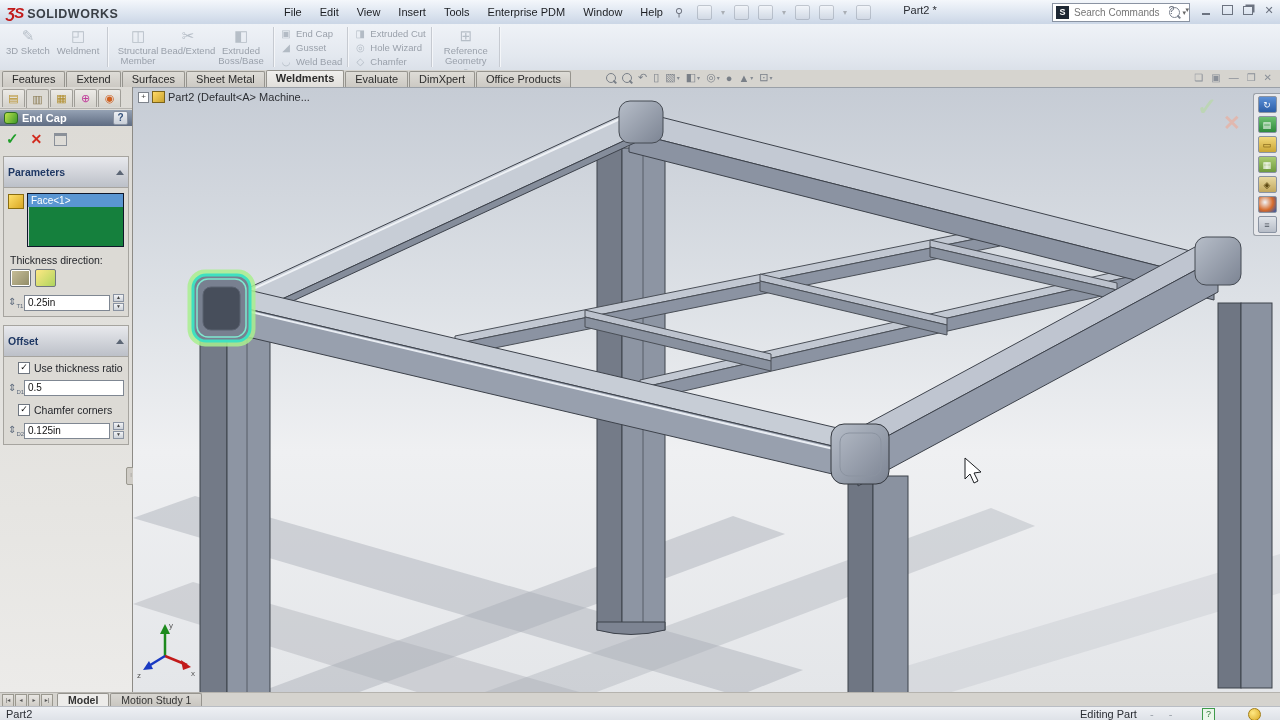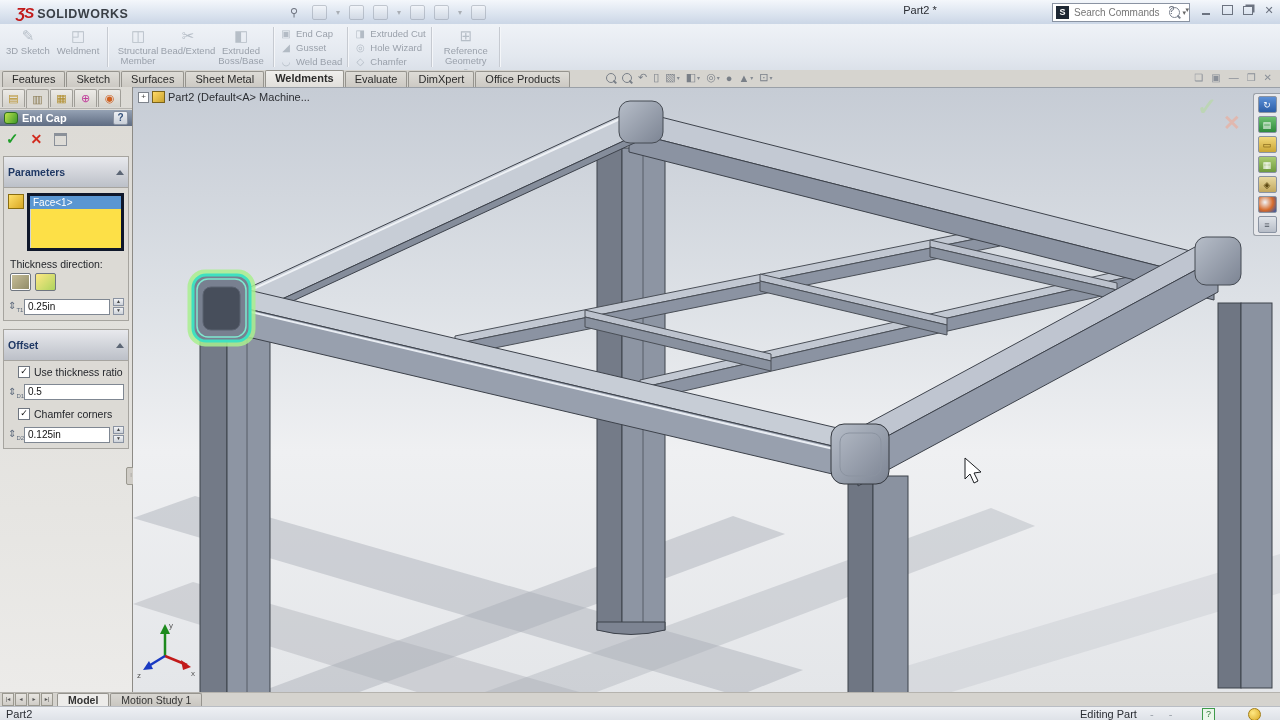--- a/index.html
+++ b/index.html
@@ -5,21 +5,21 @@
   html,body{margin:0;padding:0;background:#9aa0a8;}
   body{width:1280px;height:720px;position:relative;overflow:hidden;
        font-family:"Liberation Sans",sans-serif;font-size:11px;color:#222;
        -webkit-font-smoothing:antialiased;}
   .abs{position:absolute;}
 
   
   .titlebar{left:0;top:0;width:1280px;height:24px;
     background:linear-gradient(#f4f7fb,#dde5f0 55%,#cbd6e6);
     border-bottom:1px solid #aab4c4;display:flex;align-items:center;}
-  .logo{display:flex;align-items:baseline;margin-left:16px;width:270px;}
+  .logo{display:flex;align-items:baseline;margin-left:6px;width:270px;}
   .logo-mark{color:#c21a1a;font-weight:bold;font-style:italic;font-size:15px;letter-spacing:-1px;}
   .logo-name{color:#3a3f46;font-weight:bold;font-size:12.5px;letter-spacing:.5px;margin-left:4px;}
   .menubar{display:flex;gap:2px;}
   .menu-item{padding:3px 8px;color:#1c1e22;cursor:default;}
   .pin-icon{margin-left:4px;color:#6f7480;font-size:11px;}
   .qat{display:flex;gap:9px;margin-left:14px;opacity:.38;}
   .qat-btn{width:13px;height:13px;border:1px solid #7d8490;border-radius:2px;background:linear-gradient(#fff,#cfd4dc);}
   .qat-carat{color:#555;font-size:8px;align-self:center;}
   .win-title{position:absolute;left:840px;top:4px;width:160px;text-align:center;color:#2a2d33;}
   .searchbox{position:absolute;left:1052px;top:3px;width:136px;height:17px;background:#fff;
@@ -86,21 +86,21 @@
   .act-cancel{color:#d22b1e;font-size:14px;font-weight:bold;}
   .act-pin{width:11px;height:9px;border:1.5px solid #8a9099;border-top:3px solid #8a9099;}
   .group{margin:4px 3px 8px 3px;border:1px solid #a6a49f;background:#dcdad5;}
   .group-h{height:14px;background:linear-gradient(#e8e9ed,#bcc0c8);border-bottom:1px solid #a6a49f;
     display:flex;align-items:center;padding:8px 4px;color:#1f3864;font-weight:bold;font-size:10.5px;}
   .chev{margin-left:auto;width:0;height:0;border-left:4px solid transparent;border-right:4px solid transparent;
     border-bottom:5px solid #5c6675;}
   .group-b{padding:5px 4px;}
   .selrow{display:flex;align-items:flex-start;gap:3px;}
   .face-icon{width:14px;height:13px;background:linear-gradient(135deg,#ffe06a,#d9a824);border:1px solid #8a6d10;margin-top:1px;}
-  .selbox{flex:1;height:52px;background:#fde047;border:3px solid #0f172a;box-shadow:inset 1px 1px 0 #cfd3d9;}
+  .selbox{flex:1;height:52px;background:#15803d;border:1px solid #0f172a;box-shadow:inset 1px 1px 0 #cfd3d9;}
   .selitem{height:13px;background:#5a96d2;color:#fff;font-size:10px;line-height:13px;padding-left:3px;}
   .pm-label{margin:7px 0 3px 2px;font-size:10.5px;color:#24262b;}
   .tdir{display:flex;gap:4px;margin-left:2px;}
   .tbtn{width:19px;height:16px;border:1px solid #6f7680;border-radius:2px;}
   .tbtn.b1{background:linear-gradient(135deg,#c9c09a,#8f8a66);box-shadow:inset 0 0 0 1px #fff;}
   .tbtn.b2{background:linear-gradient(135deg,#ffe884,#aed45e);}
   .numrow{display:flex;align-items:center;gap:2px;margin-top:7px;}
   .fld-icon{width:14px;text-align:center;color:#5d6a7c;font-size:10px;position:relative;}
   .fld-icon sub{font-size:6px;}
   .nfield{flex:1;height:14px;background:#fff;border:1px solid #7f8792;font-size:10px;line-height:14px;
@@ -125,21 +125,21 @@
   .confirm{position:absolute;left:1062px;top:5px;width:70px;height:46px;}
   .confirm .ok{position:absolute;left:2px;top:0;color:#b9d8aa;font-size:24px;font-weight:bold;opacity:.75;}
   .confirm .cancel{position:absolute;left:28px;top:18px;color:#e6b3a6;font-size:21px;font-weight:bold;opacity:.8;}
   .taskpane{position:absolute;right:0;top:5px;width:26px;padding:2px 0;background:#e7e8eb;
     border:1px solid #9aa0a8;border-right:none;border-radius:3px 0 0 3px;display:flex;flex-direction:column;gap:3px;align-items:center;}
   .tp{width:17px;height:15px;border:1px solid #8a93a2;border-radius:2px;font-size:9px;color:#fff;
     display:flex;align-items:center;justify-content:center;}
 
   
   .doctabs{left:0;top:692px;width:1280px;height:14px;background:#d5d3ce;border-top:1px solid #b5b3ae;
-    display:flex;align-items:flex-start;}
+    display:flex;align-items:center;}
   .dnav{display:flex;gap:1px;margin:0 4px 0 2px;}
   .dnav span{width:10px;height:11px;background:linear-gradient(#e8e6e2,#cfccc6);border:1px solid #9a988f;
     font-size:6px;line-height:11px;text-align:center;color:#555;}
   .dtab{padding:0 10px;height:13px;line-height:13px;border:1px solid #96948e;border-bottom:none;
     background:linear-gradient(#d9d7d2,#c8c5bf);margin-right:1px;border-radius:2px 2px 0 0;font-size:10.5px;color:#333;}
   .dtab.active{background:#edecea;font-weight:bold;}
   .statusbar{left:0;top:706px;width:1280px;height:14px;background:linear-gradient(#eef0f4,#dde1e7);
     border-top:1px solid #b9bdc4;color:#2a2d33;}
   .statusbar .sleft{position:absolute;left:6px;top:1px;}
   .statusbar .smode{position:absolute;left:1080px;top:1px;}
@@ -150,20 +150,30 @@
     background:radial-gradient(circle at 35% 35%,#ffe883,#d9a824);border:1px solid #a37d14;}
 </style>
 </head>
 <body>
 
 <div class="abs titlebar">
   <div class="logo">
     <span class="logo-mark">ƷS</span>
     <span class="logo-name">SOLIDWORKS</span>
   </div>
+  <div class="menubar">
+    <span class="menu-item">File</span>
+    <span class="menu-item">Edit</span>
+    <span class="menu-item">View</span>
+    <span class="menu-item">Insert</span>
+    <span class="menu-item">Tools</span>
+    <span class="menu-item">Enterprise PDM</span>
+    <span class="menu-item">Window</span>
+    <span class="menu-item">Help</span>
+  </div>
   <span class="pin-icon">⚲</span>
   <div class="qat">
     <span class="qat-btn"></span>
       <span class="qat-carat">▾</span>
     <span class="qat-btn"></span>
     <span class="qat-btn"></span>
       <span class="qat-carat">▾</span>
     <span class="qat-btn"></span>
     <span class="qat-btn"></span>
       <span class="qat-carat">▾</span>
@@ -255,21 +265,21 @@
       <span class="rlabel">Reference Geometry</span>
       <span class="rcarat">▾</span>
     </div>
   </div>
   <div class="rsep"></div>
 </div>
 
 <div class="abs tabstrip">
   <div class="ctabs">
     <span class="ctab">Features</span>
-    <span class="ctab">Sketch</span>
+    <span class="ctab">Extend</span>
     <span class="ctab">Surfaces</span>
     <span class="ctab">Sheet Metal</span>
     <span class="ctab active">Weldments</span>
     <span class="ctab">Evaluate</span>
     <span class="ctab">DimXpert</span>
     <span class="ctab">Office Products</span>
   </div>
   <div class="headsup">
     <span class="hu">
         <span class="mag"></span>

